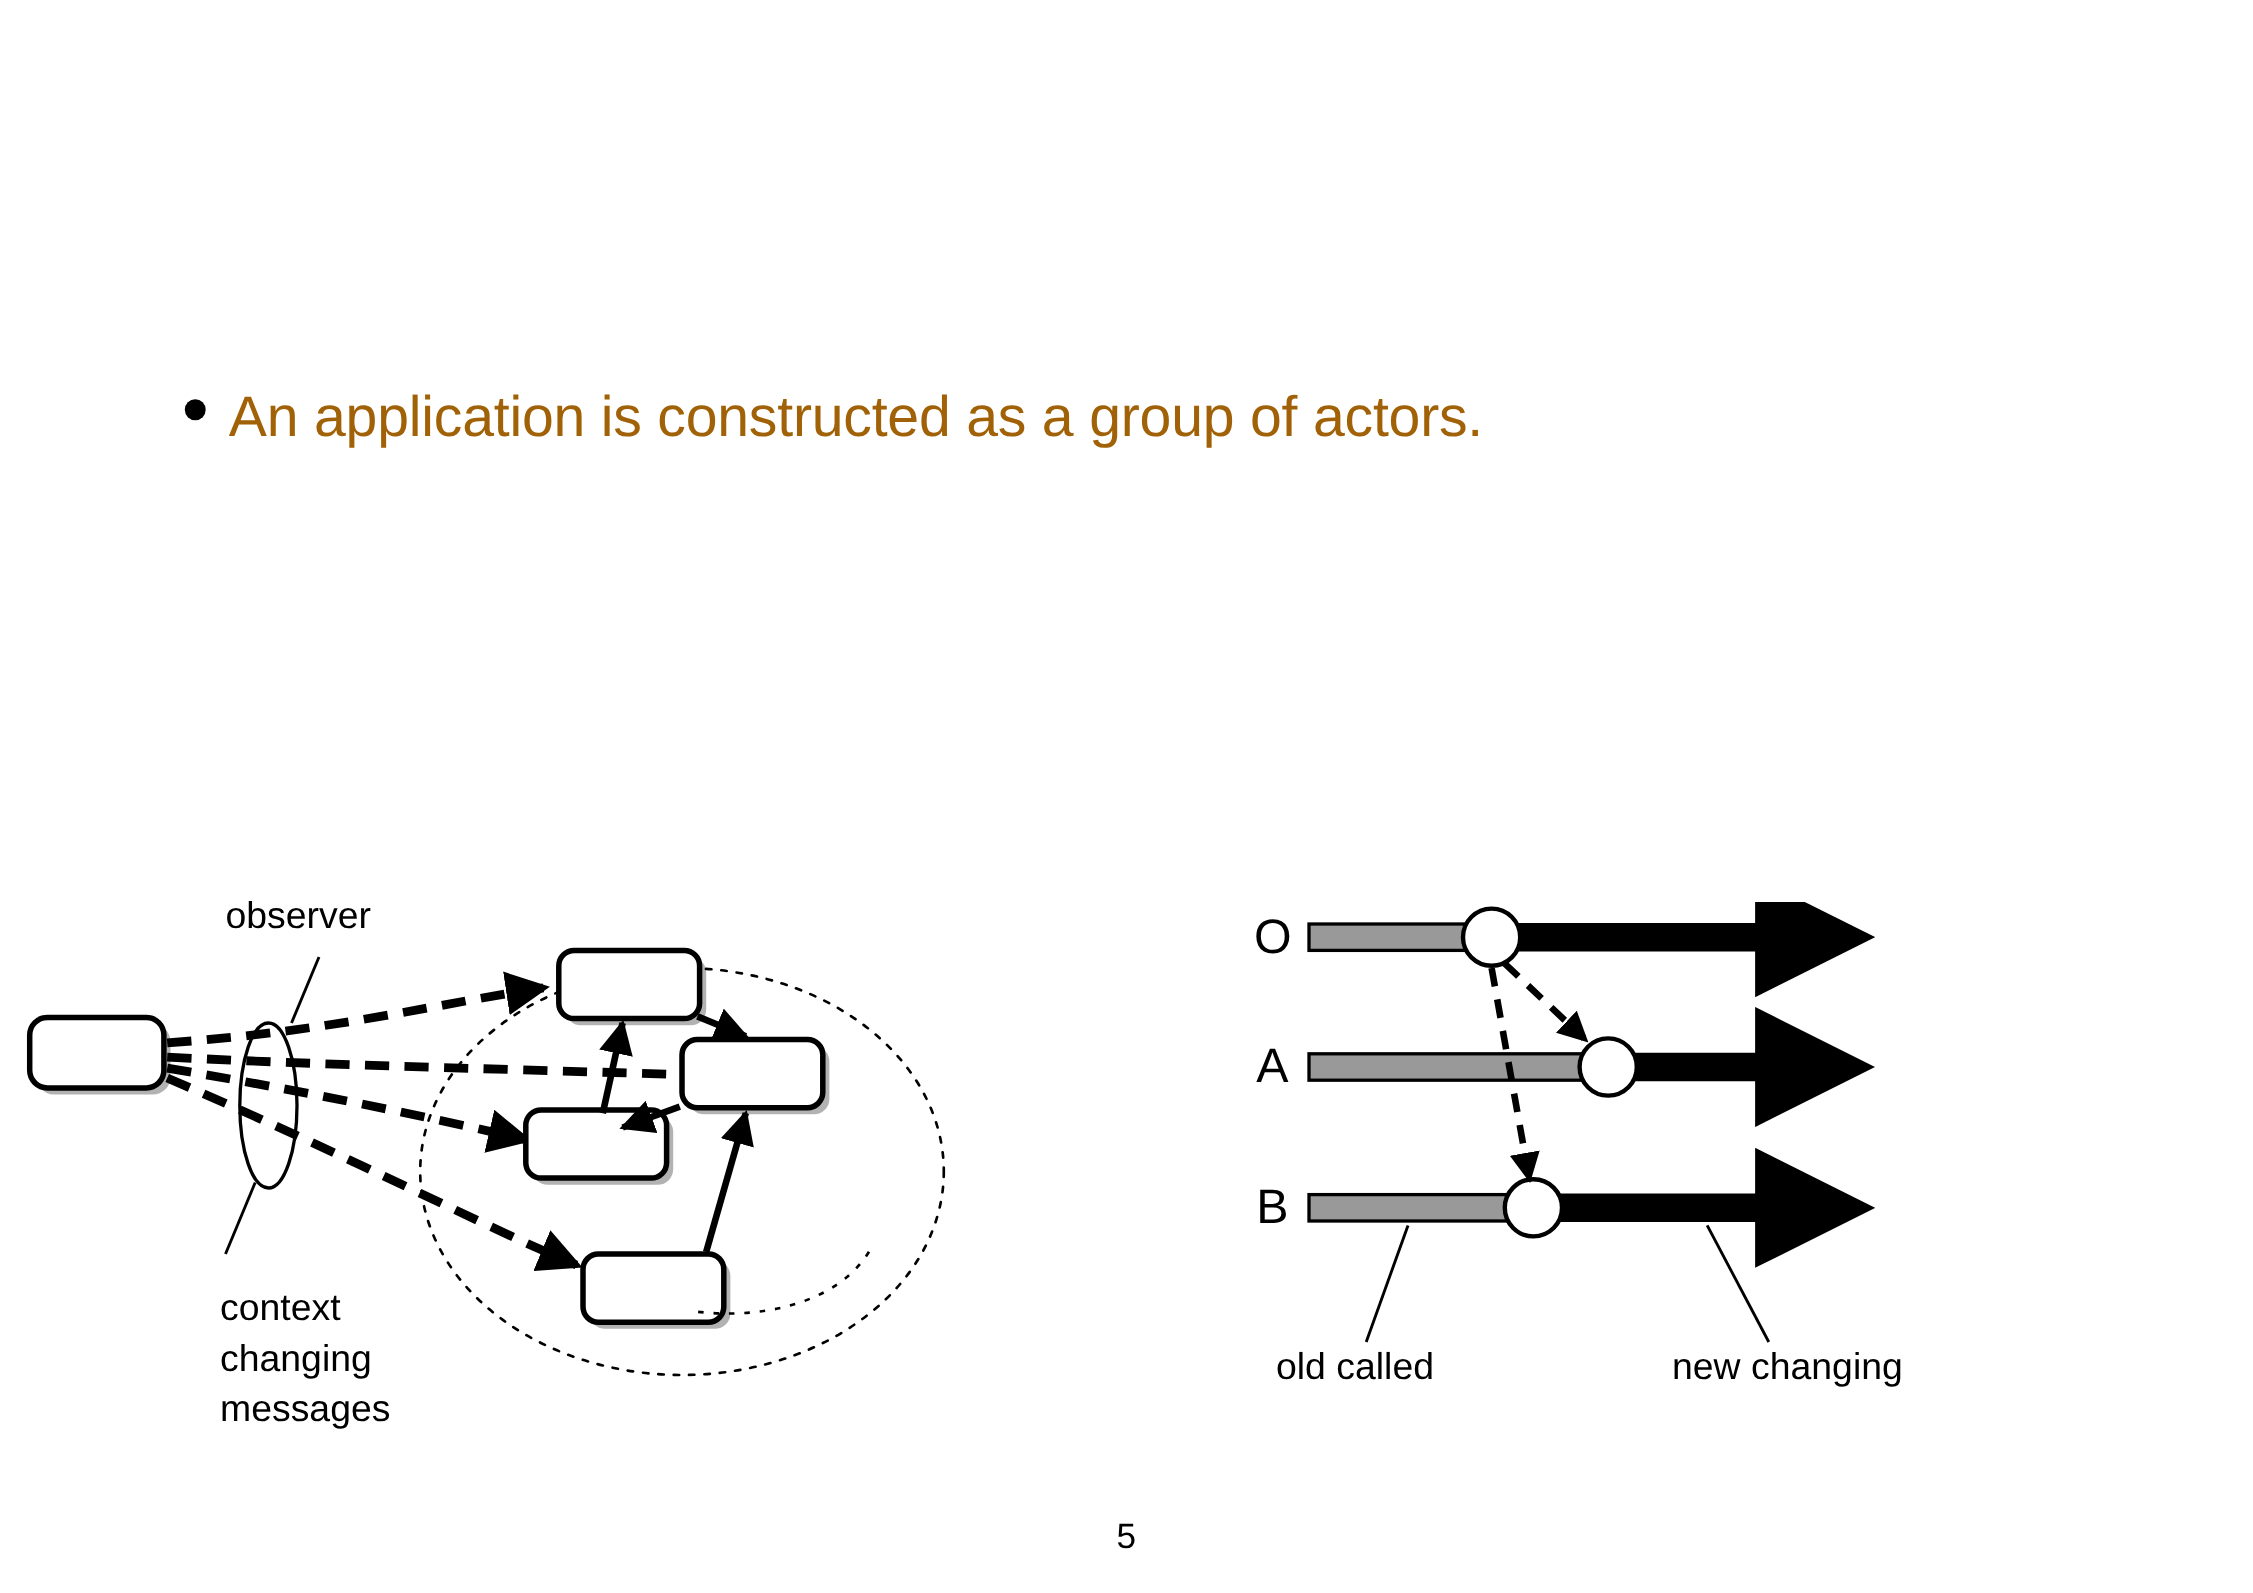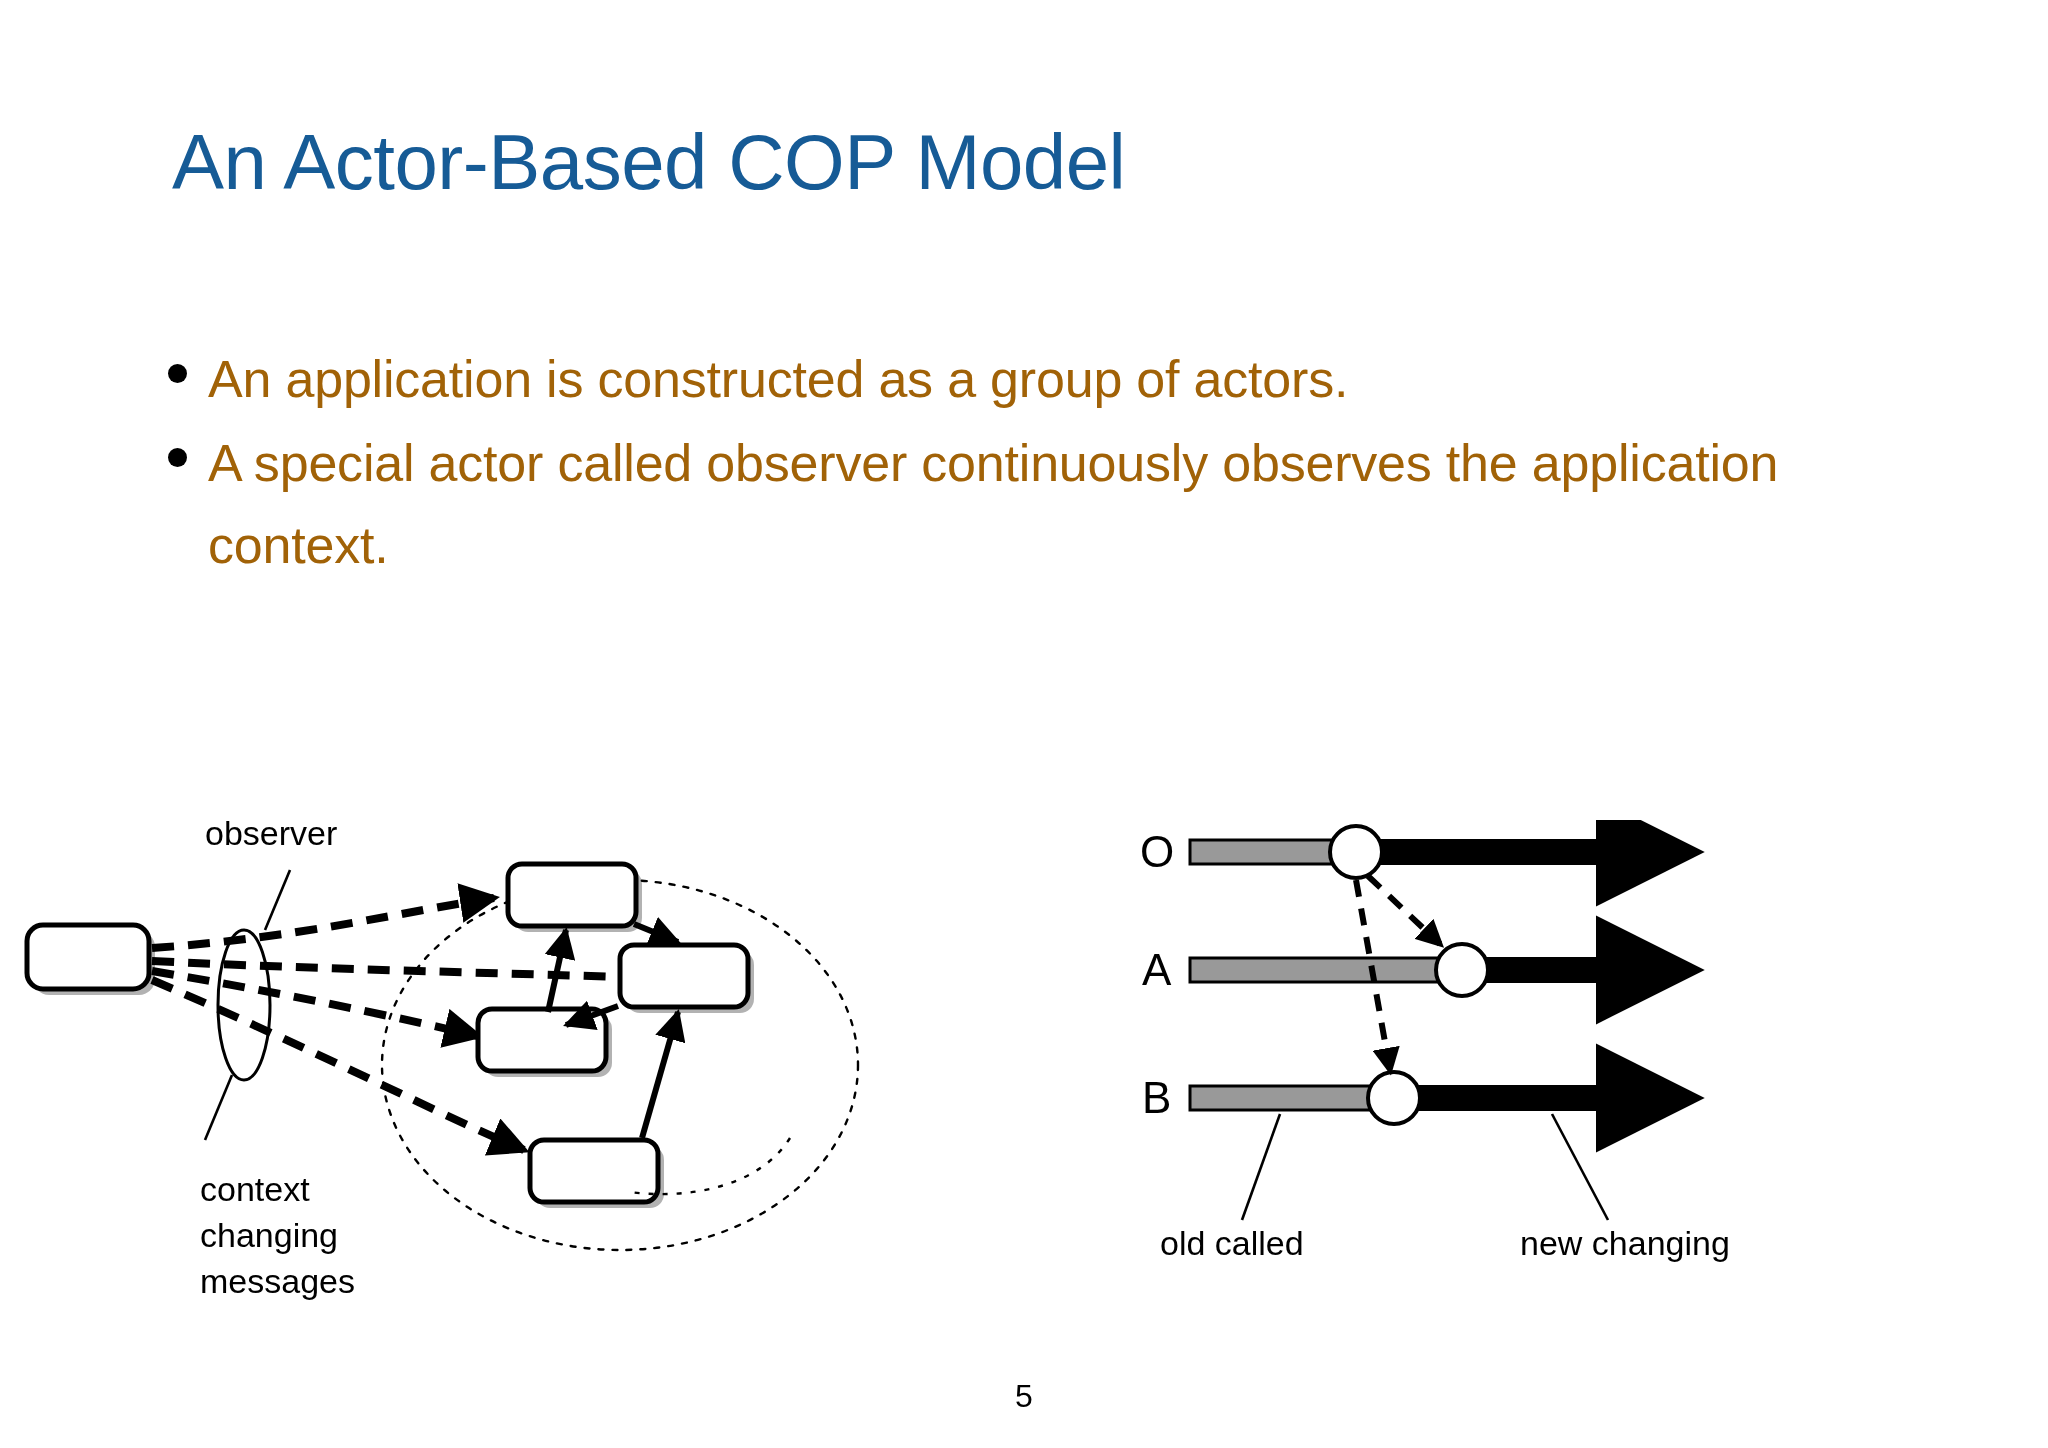--- a/index.html
+++ b/index.html
@@ -89,33 +89,28 @@
     text-align:center;
     font-size:32px;
     color:#000;
   }
 </style>
 </head>
 <body>
 
 <div class="slide">
 
-  <div class="title">An Actor-Based COP Model</div>
 
   <div class="bullets">
 
     <div class="bullet-row">
       <div class="bullet-dot"><span></span></div>
       <div class="bullet-text">An application is constructed as a group of actors.</div>
     </div>
 
-    <div class="bullet-row">
-      <div class="bullet-dot"><span></span></div>
-      <div class="bullet-text">A special actor called observer continuously observes the application context.</div>
-    </div>
 
 
   </div>
 
   <div class="figure">
 
     <svg class="figsvg" width="2048" height="560" viewBox="0 0 2048 560">
       <defs>
         <marker id="ahSolid" viewBox="0 0 10 10" refX="9" refY="5" markerWidth="5.2" markerHeight="5.2" orient="auto-start-reverse">
           <path d="M0,0 L10,5 L0,10 z" fill="#000"></path>

